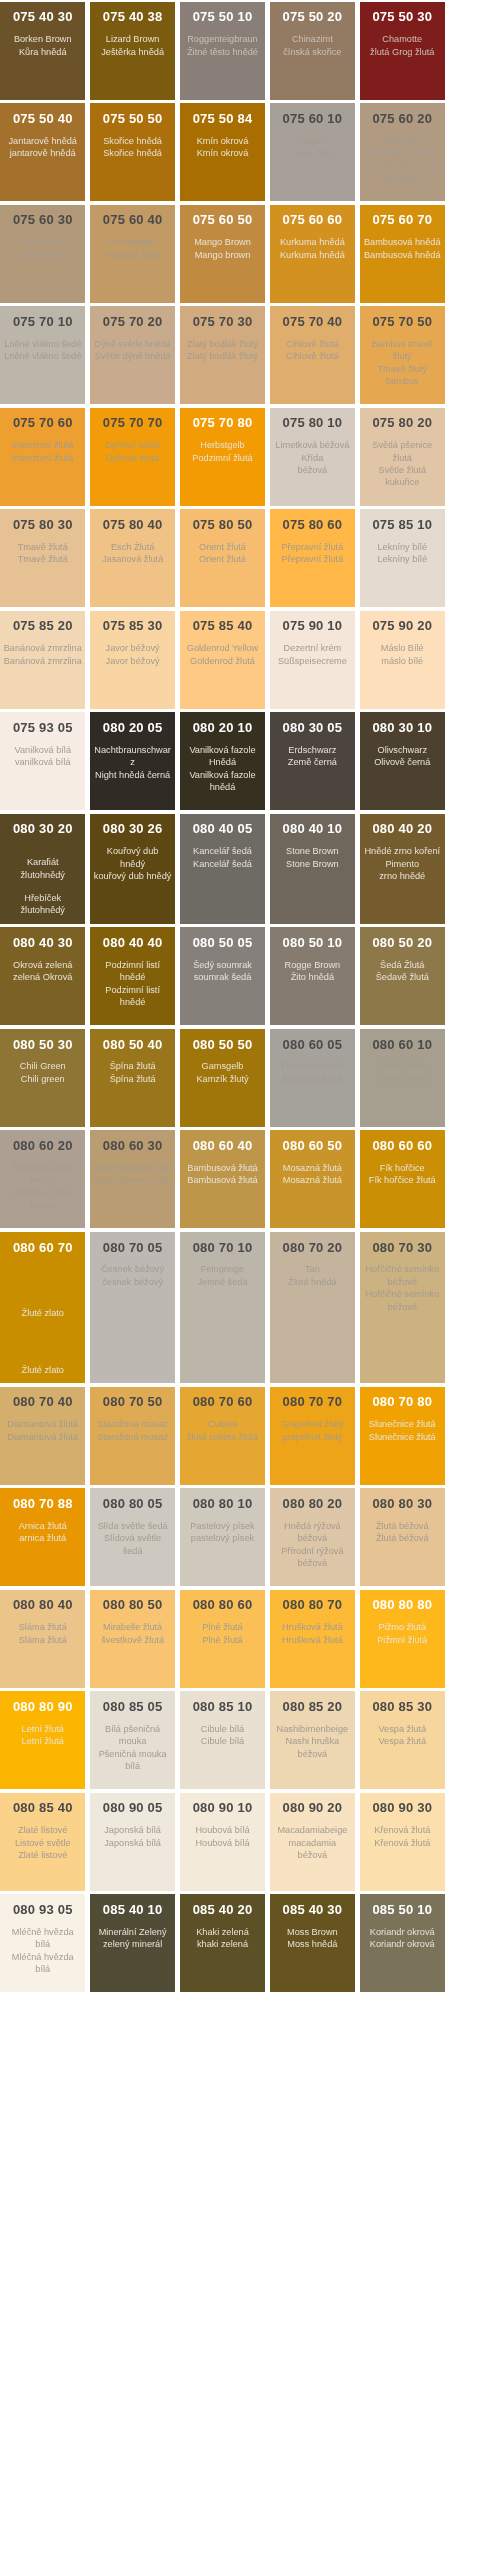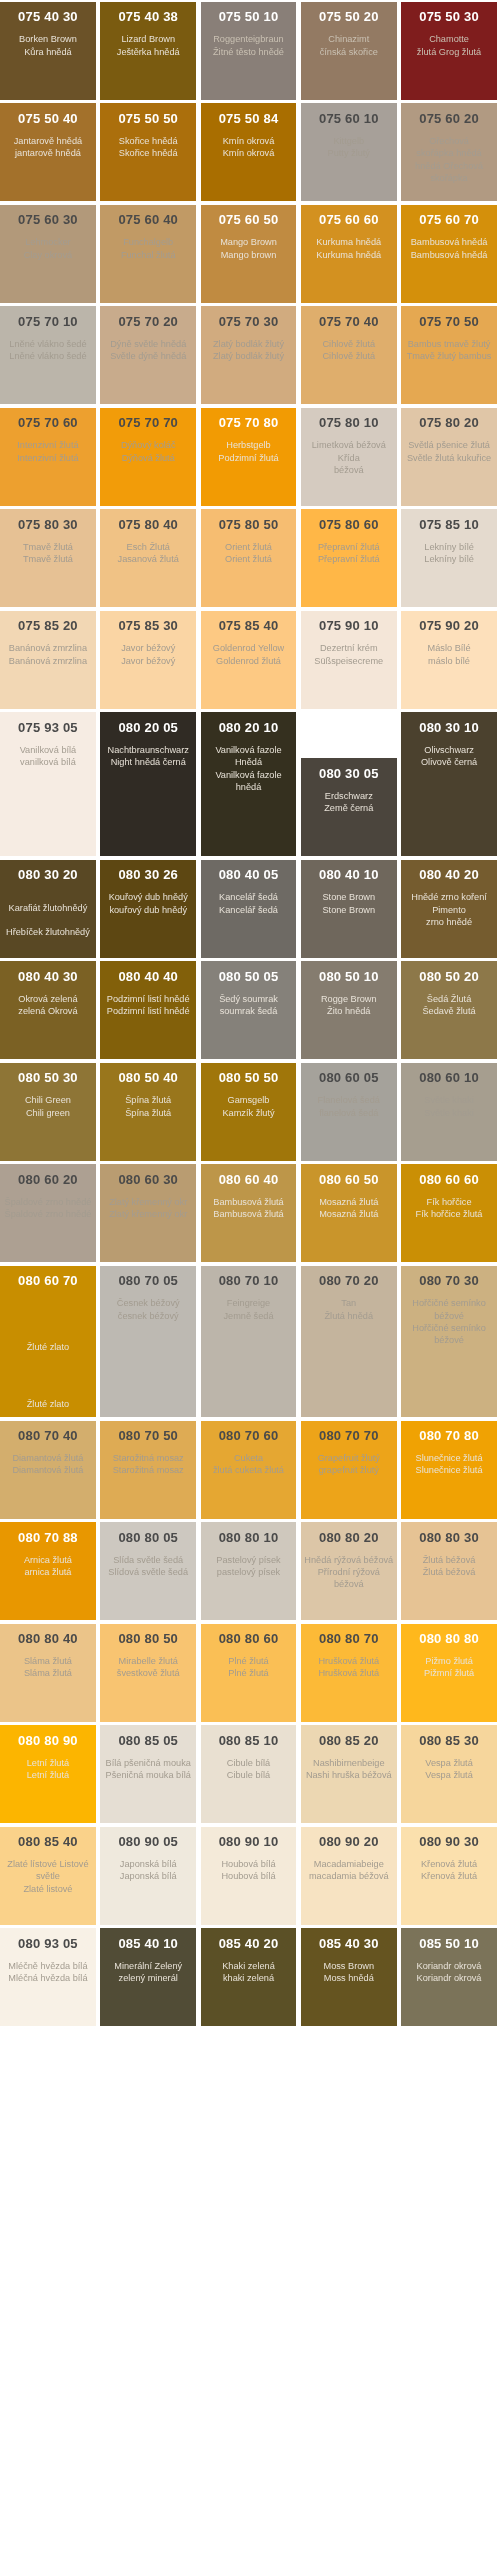--- a/index.html
+++ b/index.html
@@ -9,21 +9,21 @@
   }
   body {
     width: 497px;
     font-family: "Liberation Sans", sans-serif;
   }
   #grid {
     display: grid;
     grid-template-columns: repeat(5, 1fr);
     gap: 3.5px 4.4px;
     padding: 1.7px 0 0 0;
-    width: 497px;
+    width: 445px;
   }
   .swatch {
     min-height: 98px;
     padding: 8.7px 3.5px 7px 3.5px;
     display: flex;
     flex-direction: column;
     align-items: center;
     justify-content: flex-start;
     text-align: center;
     overflow: hidden;
@@ -237,21 +237,21 @@
     <div class="swatch light" style="background: rgb(48, 43, 36);">
       <div class="code">080 20 05</div>
       <div class="nm">Nachtbraunschwarz</div>
       <div class="nm nm2">Night hnědá černá</div>
     </div>
     <div class="swatch light" style="background: rgb(53, 48, 31);">
       <div class="code">080 20 10</div>
       <div class="nm">Vanilková fazole Hnědá</div>
       <div class="nm nm2">Vanilková fazole hnědá</div>
     </div>
-    <div class="swatch light" style="background: rgb(75, 69, 61); margin-top: 46px;">
+    <div class="swatch light" style="background: rgb(75, 69, 61);">
       <div class="code">080 30 05</div>
       <div class="nm">Erdschwarz</div>
       <div class="nm nm2">Země černá</div>
     </div>
     <div class="swatch light" style="background: rgb(75, 65, 46);">
       <div class="code">080 30 10</div>
       <div class="nm">Olivschwarz</div>
       <div class="nm nm2">Olivově černá</div>
     </div>
     <div class="swatch light" style="background: rgb(89, 72, 36); gap: 11px;">

